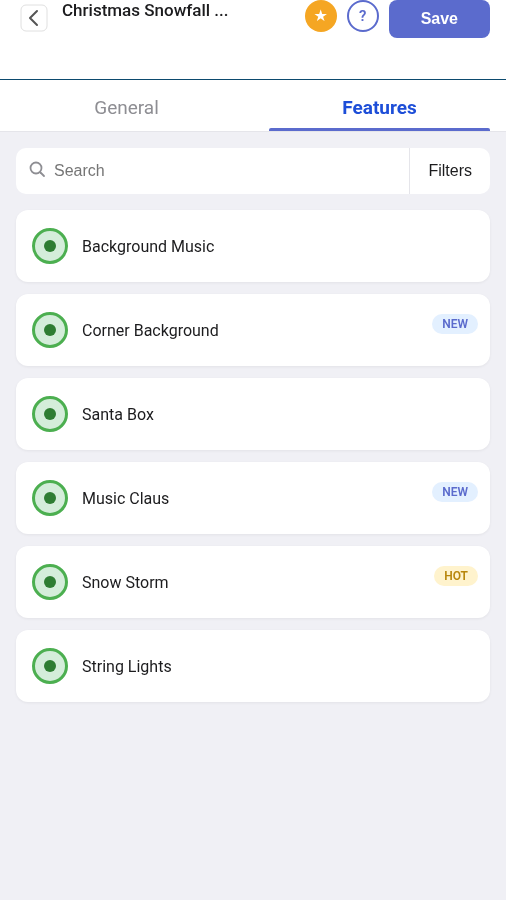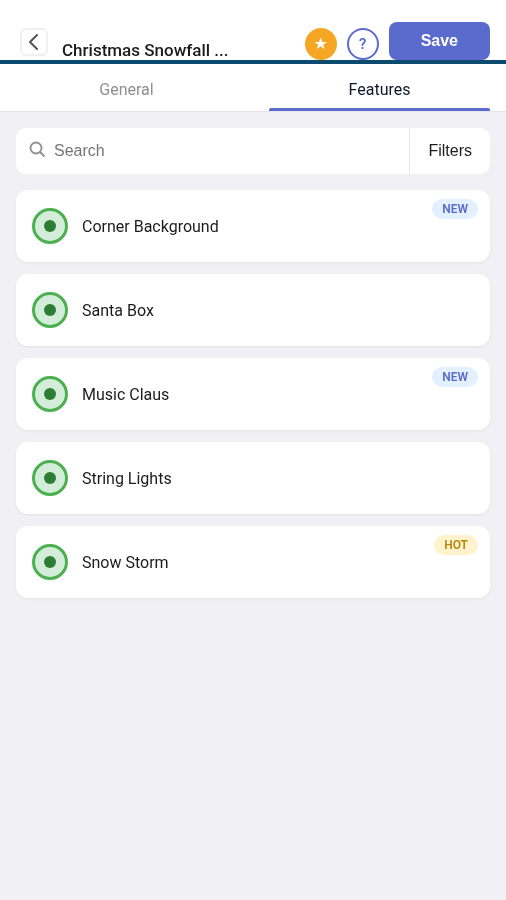--- a/index.html
+++ b/index.html
@@ -12,25 +12,25 @@
       width: 506px;
       min-height: 900px;
       font-family: -apple-system, BlinkMacSystemFont, 'Segoe UI', Roboto, sans-serif;
       background: #f0f0f5;
       overflow-x: hidden;
     }
 
     
     .header {
       display: flex;
-      align-items: flex-end;
+      align-items: flex-start;
       background: #ffffff;
       padding: 0 16px;
-      height: 64px;
-      border-bottom: 4px solid #0c4a6e;
+      height: 80px;
+      border-bottom: 1px solid #0c4a6e;
       gap: 10px;
     }
 
     .back-btn {
       width: 36px;
       height: 36px;
       display: flex;
       align-items: center;
       justify-content: center;
       cursor: pointer;
@@ -105,33 +105,33 @@
     .tabs {
       display: flex;
       background: #ffffff;
       border-bottom: 1px solid #e5e5ea;
     }
 
     .tab {
       flex: 1;
       text-align: center;
       padding: 16px 0 12px;
-      font-size: 16px;
+      font-size: 19px;
       cursor: pointer;
       position: relative;
     }
 
     .tab.inactive {
       color: #8e8e93;
       font-weight: 400;
     }
 
     .tab.active {
-      color: #0f172a;
-      font-weight: 400;
+      color: #1d4ed8;
+      font-weight: 700;
     }
 
     .tab.active::after {
       content: '';
       position: absolute;
       bottom: 0;
       left: 16px;
       right: 16px;
       height: 3px;
       background: #5b6bcd;
@@ -227,21 +227,21 @@
     }
 
     .feature-name {
       font-size: 16px;
       color: #1c1c1e;
       font-weight: 400;
     }
 
     .badge {
       position: absolute;
-      top: 9px;
+      top: 20px;
       right: 12px;
       padding: 3px 10px;
       border-radius: 12px;
       font-size: 12px;
       font-weight: 600;
       text-align: right;
     }
 
     .badge-new {
       background: #e3f0ff;
@@ -291,20 +291,26 @@
           <line x1="12.5" y1="12.5" x2="16" y2="16" stroke="#8e8e93" stroke-width="1.8" stroke-linecap="round"></line>
         </svg>
       </span>
       <input class="search-input" type="text" placeholder="Search" style="">
     </div>
     <button class="filters-btn">Filters</button>
   </div>
 </div>
 
 <div class="feature-list">
+<div class="feature-item">
+      <div class="feature-indicator">
+        <div class="dot"></div>
+      </div>
+      <span class="feature-name">Background Music</span>
+    </div>
     <div class="feature-item">
       <div class="feature-indicator">
         <div class="dot"></div>
       </div>
       <span class="feature-name">Corner Background</span>
       <span class="badge badge-new">NEW</span>
     </div>
     <div class="feature-item">
       <div class="feature-indicator">
         <div class="dot"></div>
@@ -315,22 +321,22 @@
       <div class="feature-indicator">
         <div class="dot"></div>
       </div>
       <span class="feature-name">Music Claus</span>
       <span class="badge badge-new">NEW</span>
     </div>
     <div class="feature-item">
       <div class="feature-indicator">
         <div class="dot"></div>
       </div>
-      <span class="feature-name">String Lights</span>
-    </div>
-    <div class="feature-item">
-      <div class="feature-indicator">
-        <div class="dot"></div>
-      </div>
       <span class="feature-name">Snow Storm</span>
       <span class="badge badge-hot">HOT</span>
     </div>
+    <div class="feature-item">
+      <div class="feature-indicator">
+        <div class="dot"></div>
+      </div>
+      <span class="feature-name">String Lights</span>
+    </div>
   </div>
 
 </body></html>

